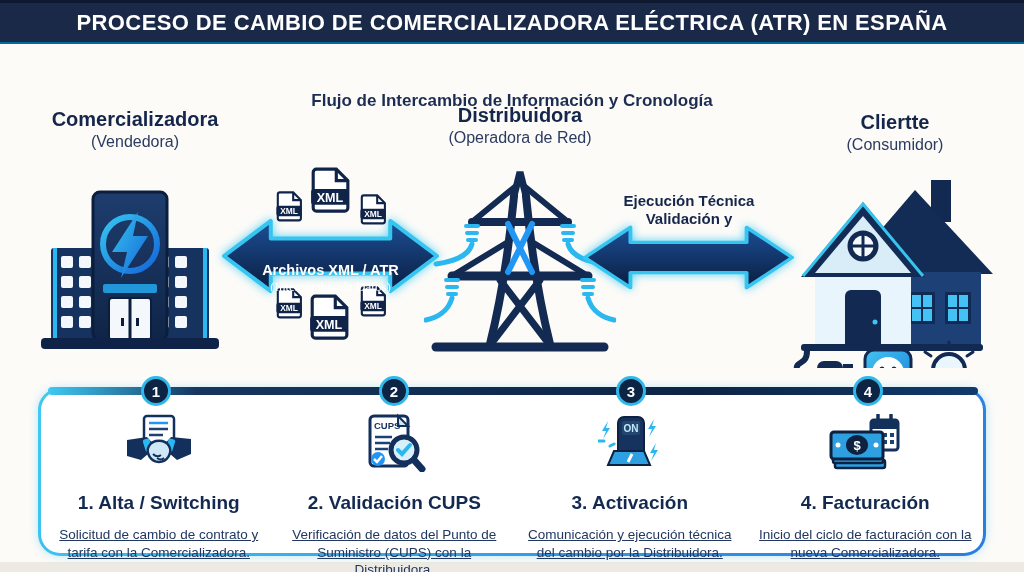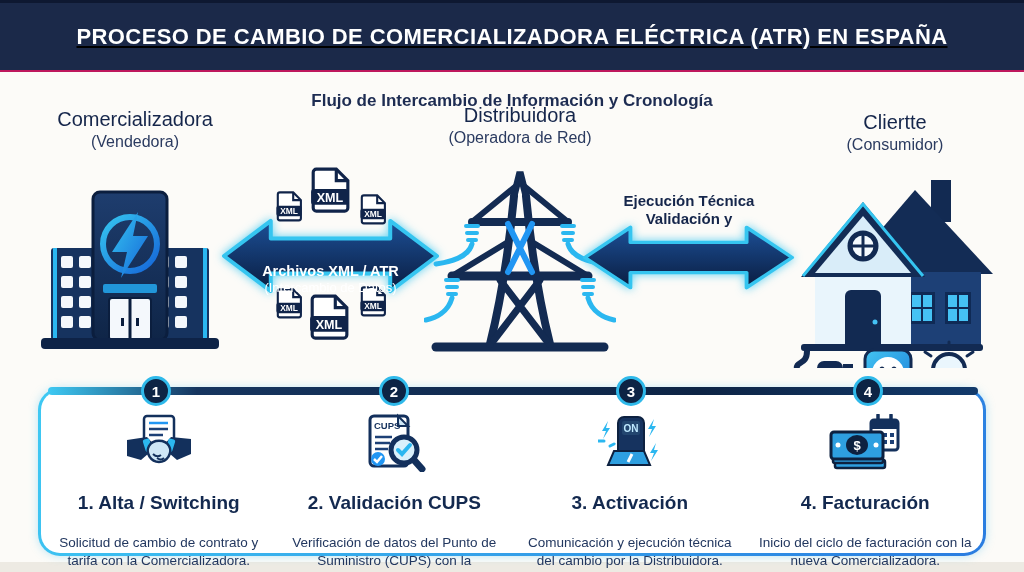--- a/index.html
+++ b/index.html
@@ -1,46 +1,46 @@
 <!DOCTYPE html>
 <html><head>
 <meta charset="utf-8">
 <style>
   * { margin:0; padding:0; box-sizing:border-box; }
   body { font-family:"Liberation Sans", sans-serif; background:#888; }
   .canvas { position:relative; width:1024px; height:572px; background:#fcfbf8; overflow:hidden; margin:0 auto; }
 
   
-  .header { position:absolute; left:0; top:0; width:100%; height:72px; background:#1b2949;
-            border-top:3px solid #0e1831; border-bottom:2px solid #be185d;
-            display:flex; align-items:center; justify-content:center;text-decoration:underline; }
+  .header { position:absolute; left:0; top:0; width:100%; height:44px; background:#1b2949;
+            border-top:3px solid #0e1831; border-bottom:2px solid #0369a1;
+            display:flex; align-items:center; justify-content:center; }
   .header-title { color:#ffffff; font-size:22px; font-weight:bold; letter-spacing:.4px; white-space:nowrap; }
 
   .subtitle { position:absolute; left:0; top:63px; width:100%; text-align:center;
               color:#1d2c52; font-size:17px; font-weight:bold;margin-top:28px; }
 
   
   .entity-head { position:absolute; width:260px; text-align:center; }
-  .entity-name { font-size:20px; font-weight:normal; color:#15264b; }
+  .entity-name { font-size:20px; font-weight:bold; color:#15264b; }
   .entity-role { font-size:16px; color:#2b3b60; margin-top:2px; }
   .eh-com { left:5px;   top:108px; }
   .eh-dis { left:390px; top:104px; }
   .eh-cli { left:765px; top:111px; }
 
   
   .icon-abs { position:absolute; }
 
   
   .flow-arrow { position:absolute; filter:drop-shadow(0 0 5px rgba(53,197,240,.8)); }
   .arrow-left  { left:221px; top:217px; width:219px; height:78px; }
   .arrow-right { left:582px; top:224px; width:213px; height:67px; }
   .arrow-text { position:absolute; left:221px; top:217px; width:219px; height:78px;
                 display:flex; flex-direction:column; align-items:center; justify-content:flex-end; z-index:2; }
   .arrow-text .l1 { color:#fff; font-size:14.5px; font-weight:bold; }
-  .arrow-text .l2 { color:#fff; font-size:13px; margin-top:1px; }
+  .arrow-text .l2 { color:#fff; font-size:13px; margin-top:1px;font-family:Liberation Serif, serif; }
   .flow-label { position:absolute; left:598px; top:192px; width:182px; text-align:center;
                 color:#15264b; font-size:15px; font-weight:bold; line-height:1.2; }
 
   
   .xml-sm { width:28px; }
   .xml-lg { width:42px; }
 
   
   .timeline-box { position:absolute; left:38px; top:388px; width:948px; height:168px;
                   border-radius:22px; background:linear-gradient(120deg,#3ec9f3,#2a7ce0);
@@ -50,21 +50,21 @@
   .timeline-line { position:absolute; left:48px; top:387px; width:930px; height:8px; border-radius:4px;
                    background:linear-gradient(90deg,#3ec9f3 0%,#16355f 16%,#0d2445 70%,#123a6b 100%); z-index:2; }
   .badge { position:absolute; top:376px; width:30px; height:30px; border-radius:50%;
            background:#0d2445; border:3px solid #2fb9ea; color:#fff; font-size:15px; font-weight:bold;
            display:flex; align-items:center; justify-content:center; z-index:3; transform:translateX(-50%); }
   .badge-1 { left:156px; } .badge-2 { left:394px; } .badge-3 { left:631px; } .badge-4 { left:868px; }
 
   .step { flex:1; text-align:center; }
   .step-icon { height:66px; display:flex; align-items:center; justify-content:center; }
   .step-title { font-size:19px; font-weight:bold; color:#13294f; margin-top:17px; }
-  .step-desc { font-size:13.5px; color:#22375f; line-height:1.3; width:218px; margin:20px auto 0; }
+  .step-desc { font-size:13.5px; color:#22375f; line-height:1.3; width:218px; margin:12px auto 0;text-decoration:underline; }
 
   .bottom-strip { position:absolute; left:0; bottom:0; width:100%; height:10px; background:#edeae3; }
 </style>
 </head>
 <body>
 
 <div class="canvas">
 
   <div class="header">
     <div class="header-title">PROCESO DE CAMBIO DE COMERCIALIZADORA ELÉCTRICA (ATR) EN ESPAÑA</div>

